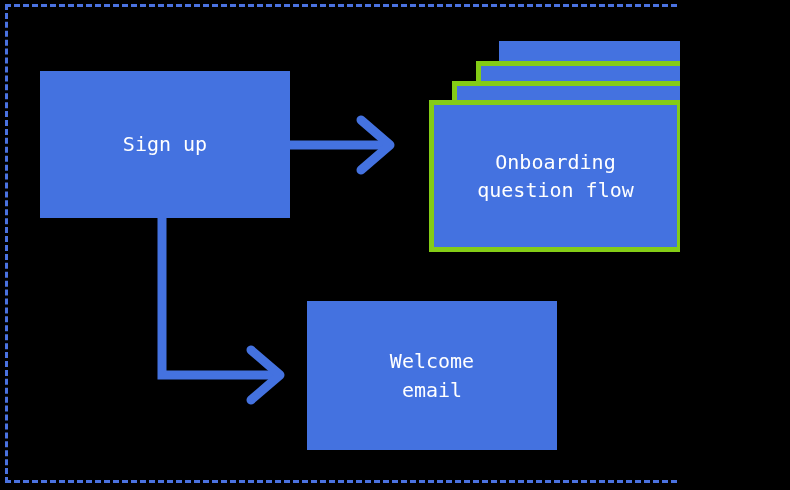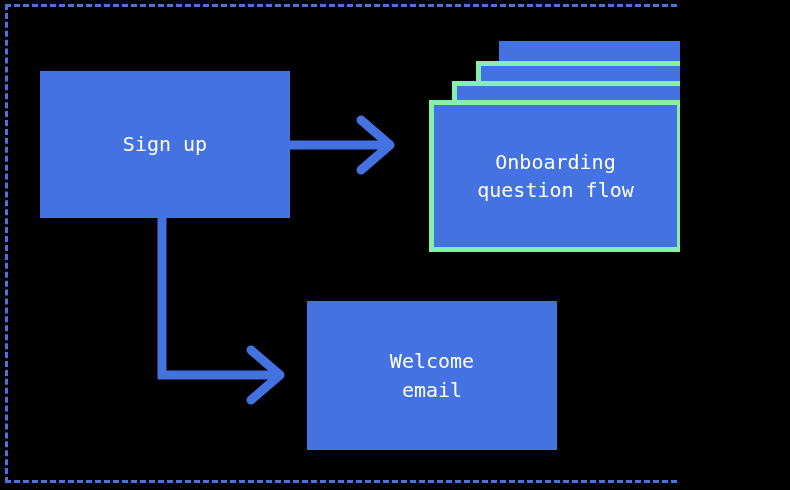--- a/index.html
+++ b/index.html
@@ -57,21 +57,21 @@
     top: 41px;
     width: 321px;
     height: 211px;
   }
   .stack-card {
     position: absolute;
     background: #4472e0;
     box-sizing: border-box;
   }
   .stack-card.bordered {
-    border: 5px solid #86efac;
+    border: 5px solid #84cc16;
   }
   .card-4 { left: 70px;  top: 0px;   width: 251px; height: 148px; }
   .card-3 { left: 47px;  top: 20px;  width: 259px; height: 158px; }
   .card-2 { left: 23px;  top: 40px;  width: 259px; height: 158px; }
   .card-1 {
     left: 0px; top: 59px; width: 253px; height: 152px;
     display: flex; align-items: center; justify-content: center;
     color: #ffffff; font-size: 20px; line-height: 1.42;
     text-align: center; white-space: pre;
   }

